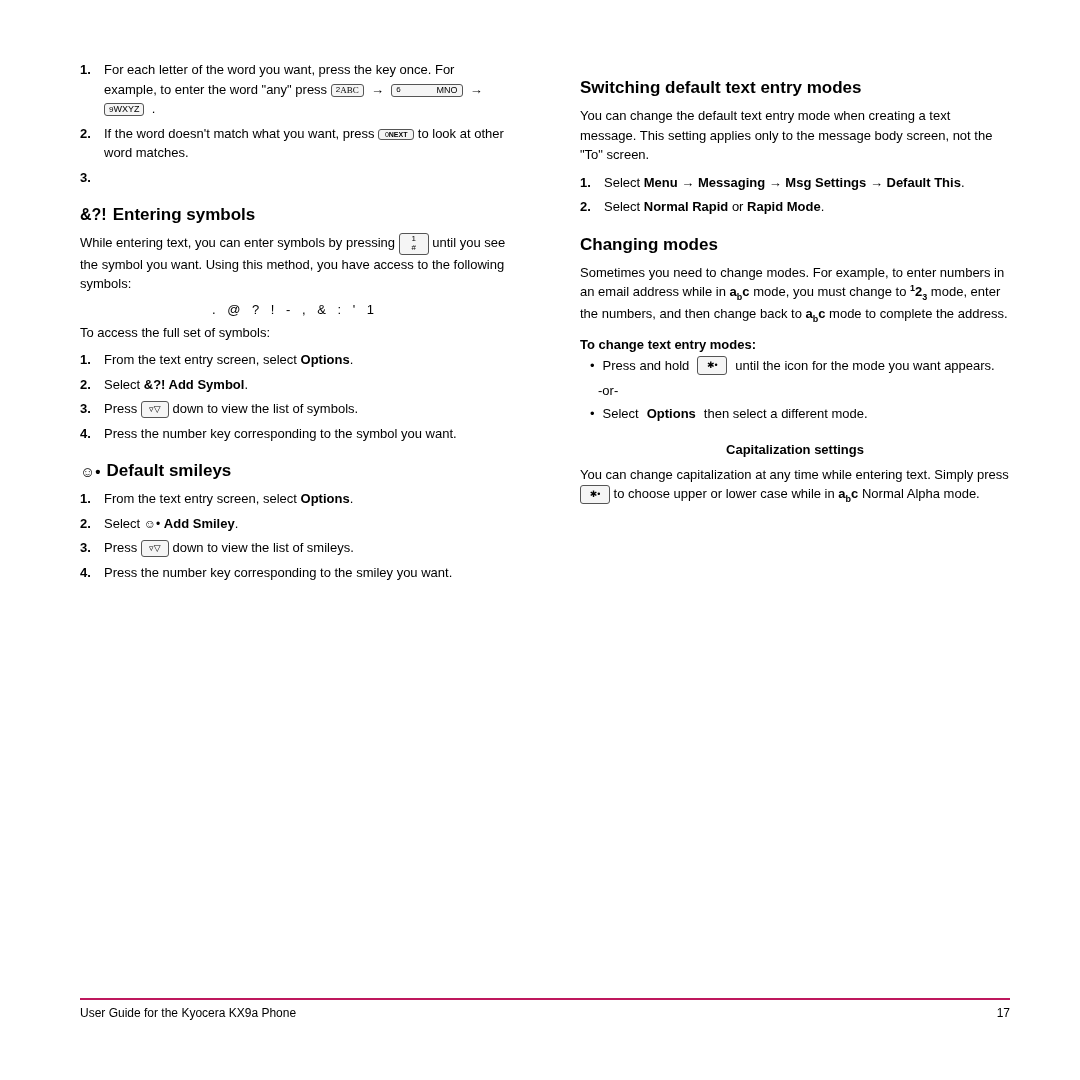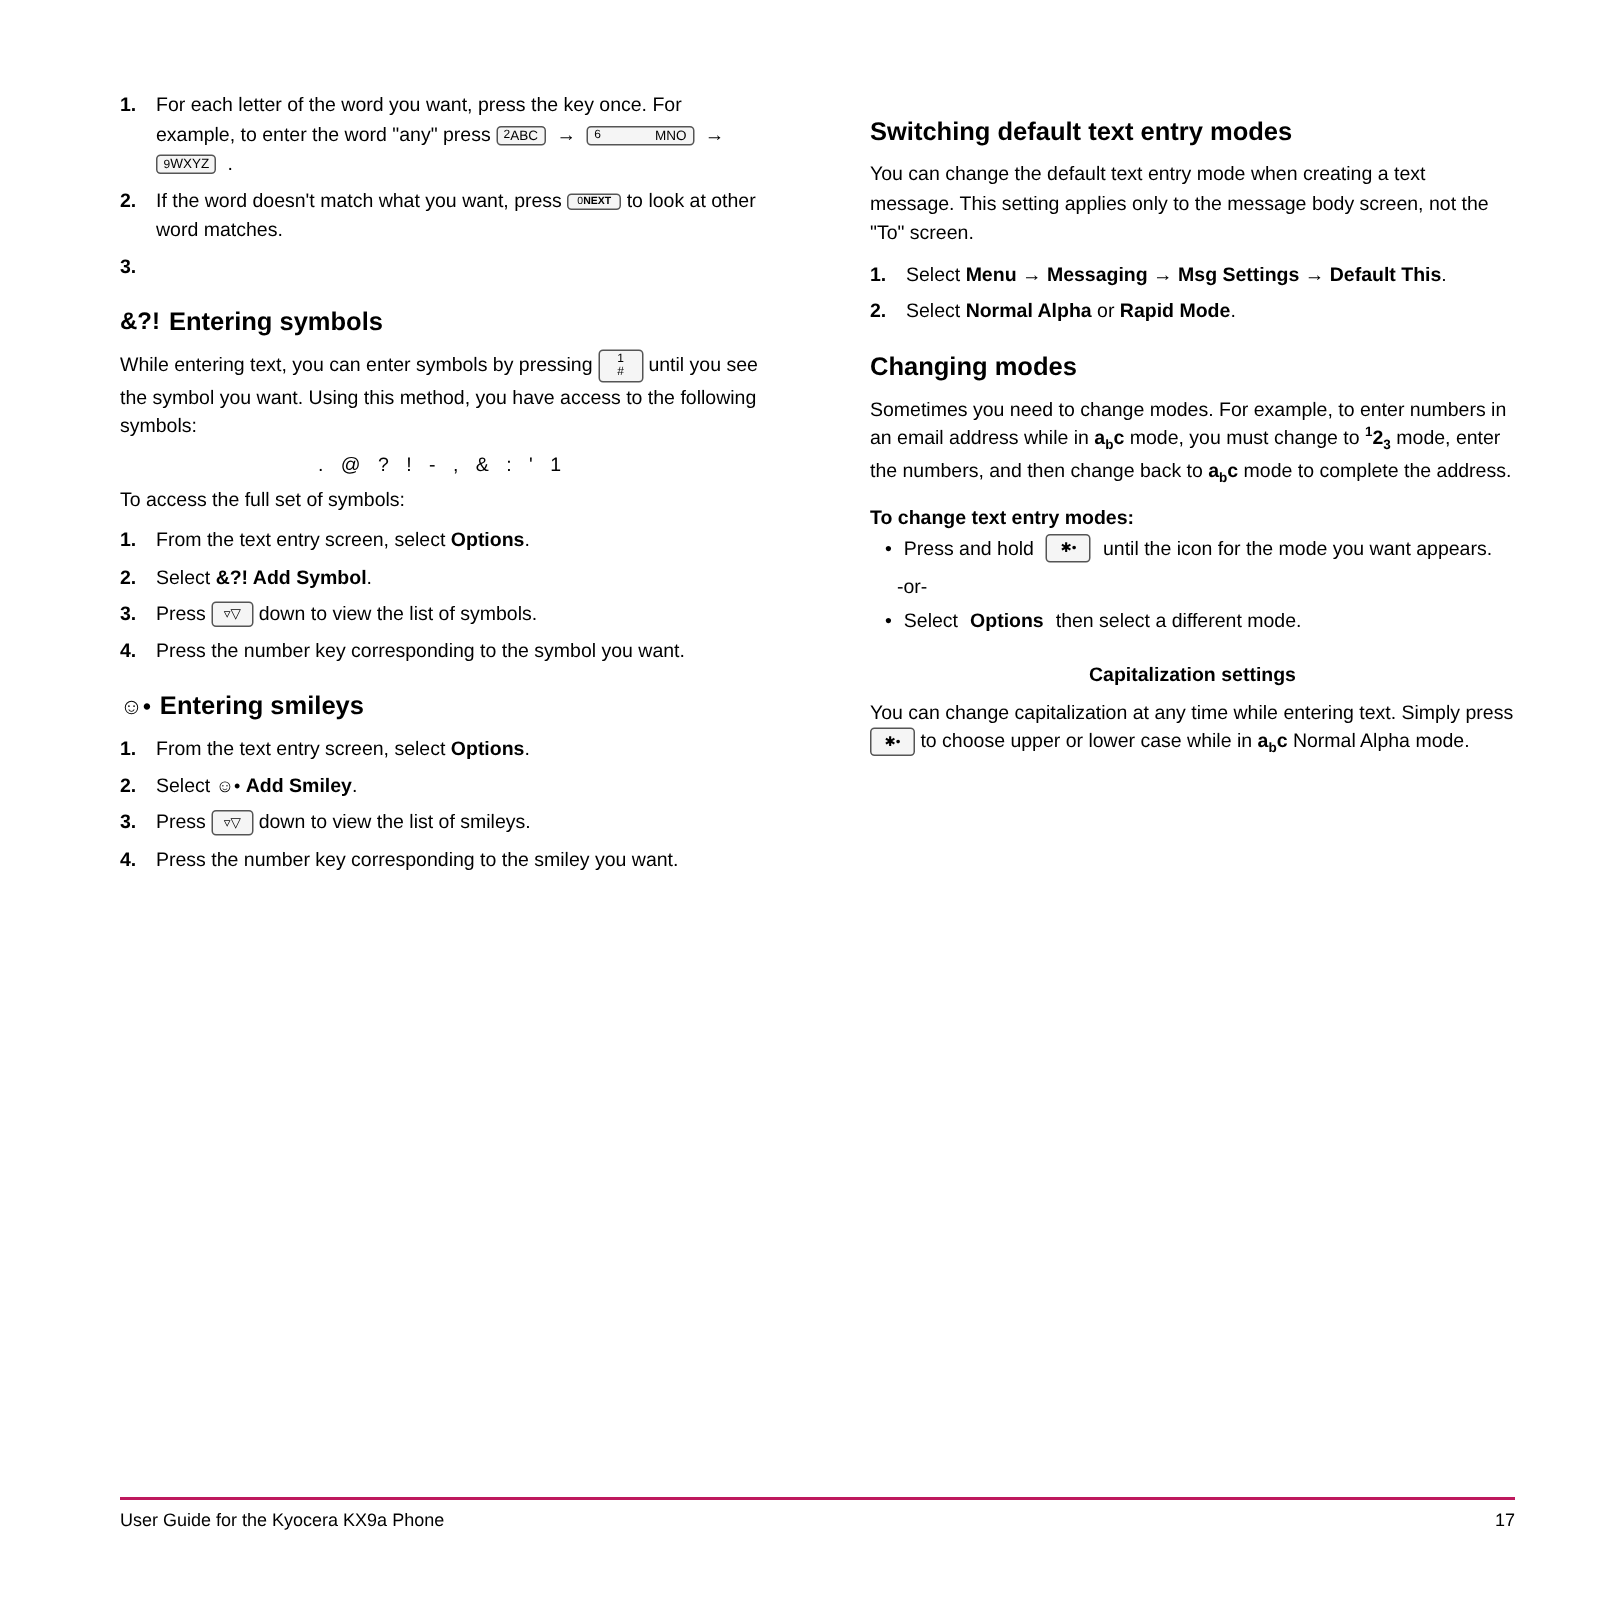--- a/index.html
+++ b/index.html
@@ -206,21 +206,21 @@
     <div class="left-column">
 
       <ol class="numbered-list">
         <li>
           <span class="num">1.</span>
           <span>
             For each letter of the word you want, press the key once. For example, to enter the word
             "any" press
             <span class="key-btn">
                 <span style="font-size:8px;display:block;line-height:1;">2</span>
-                <span style="font-size:9px;display:block;line-height:1;">ABC</span>
+                <span style="font-size:9px;display:block;line-height:1;font-family:Liberation Serif, serif;">ABC</span>
               </span>
             &nbsp;→&nbsp;
             <span class="key-btn">
                 <span style="font-size:8px;display:block;line-height:1;">6</span>
                 <span style="font-size:9px;display:block;line-height:1;padding-left:36px;">MNO</span>
               </span>
             &nbsp;→&nbsp;
             <span class="key-btn">
                 <span style="font-size:8px;display:block;line-height:1;">9</span>
                 <span style="font-size:9px;display:block;line-height:1;">WXYZ</span>
@@ -279,21 +279,21 @@
           </span>
         </li>
         <li>
           <span class="num">4.</span>
           <span>Press the number key corresponding to the symbol you want.</span>
         </li>
       </ol>
 
       <div class="section-title with-icon">
         <span style="font-size:15px;">☺•</span>
-        <span>Entering smileys</span>
+        <span>Default smileys</span>
       </div>
 
       <ol class="numbered-list">
         <li>
           <span class="num">1.</span>
           <span>From the text entry screen, select <strong>Options</strong>.</span>
         </li>
         <li>
           <span class="num">2.</span>
           <span>Select <span style="font-size:12px;">☺•</span> <strong>Add Smiley</strong>.</span>
@@ -319,21 +319,21 @@
 
       <p class="body-text">You can change the default text entry mode when creating a text message. This setting applies only to the message body screen, not the "To" screen.</p>
 
       <ol class="numbered-list">
         <li>
           <span class="num">1.</span>
           <span>Select <strong>Menu</strong> → <strong>Messaging</strong> → <strong>Msg Settings</strong> → <strong>Default This</strong>.</span>
         </li>
         <li>
           <span class="num">2.</span>
-          <span>Select <strong>Normal Alpha</strong> or <strong>Rapid Mode</strong>.</span>
+          <span>Select <strong>Normal Rapid</strong> or <strong>Rapid Mode</strong>.</span>
         </li>
       </ol>
 
       <div class="section-title">Changing modes</div>
 
       <p class="body-text">
         Sometimes you need to change modes. For example, to enter numbers in an email address while in
         <span class="abc-mode">a<sub>b</sub>c</span>
         mode, you must change to
         <span class="num123-mode"><sup>1</sup>2<sub style="font-size:9px;">3</sub></span>

